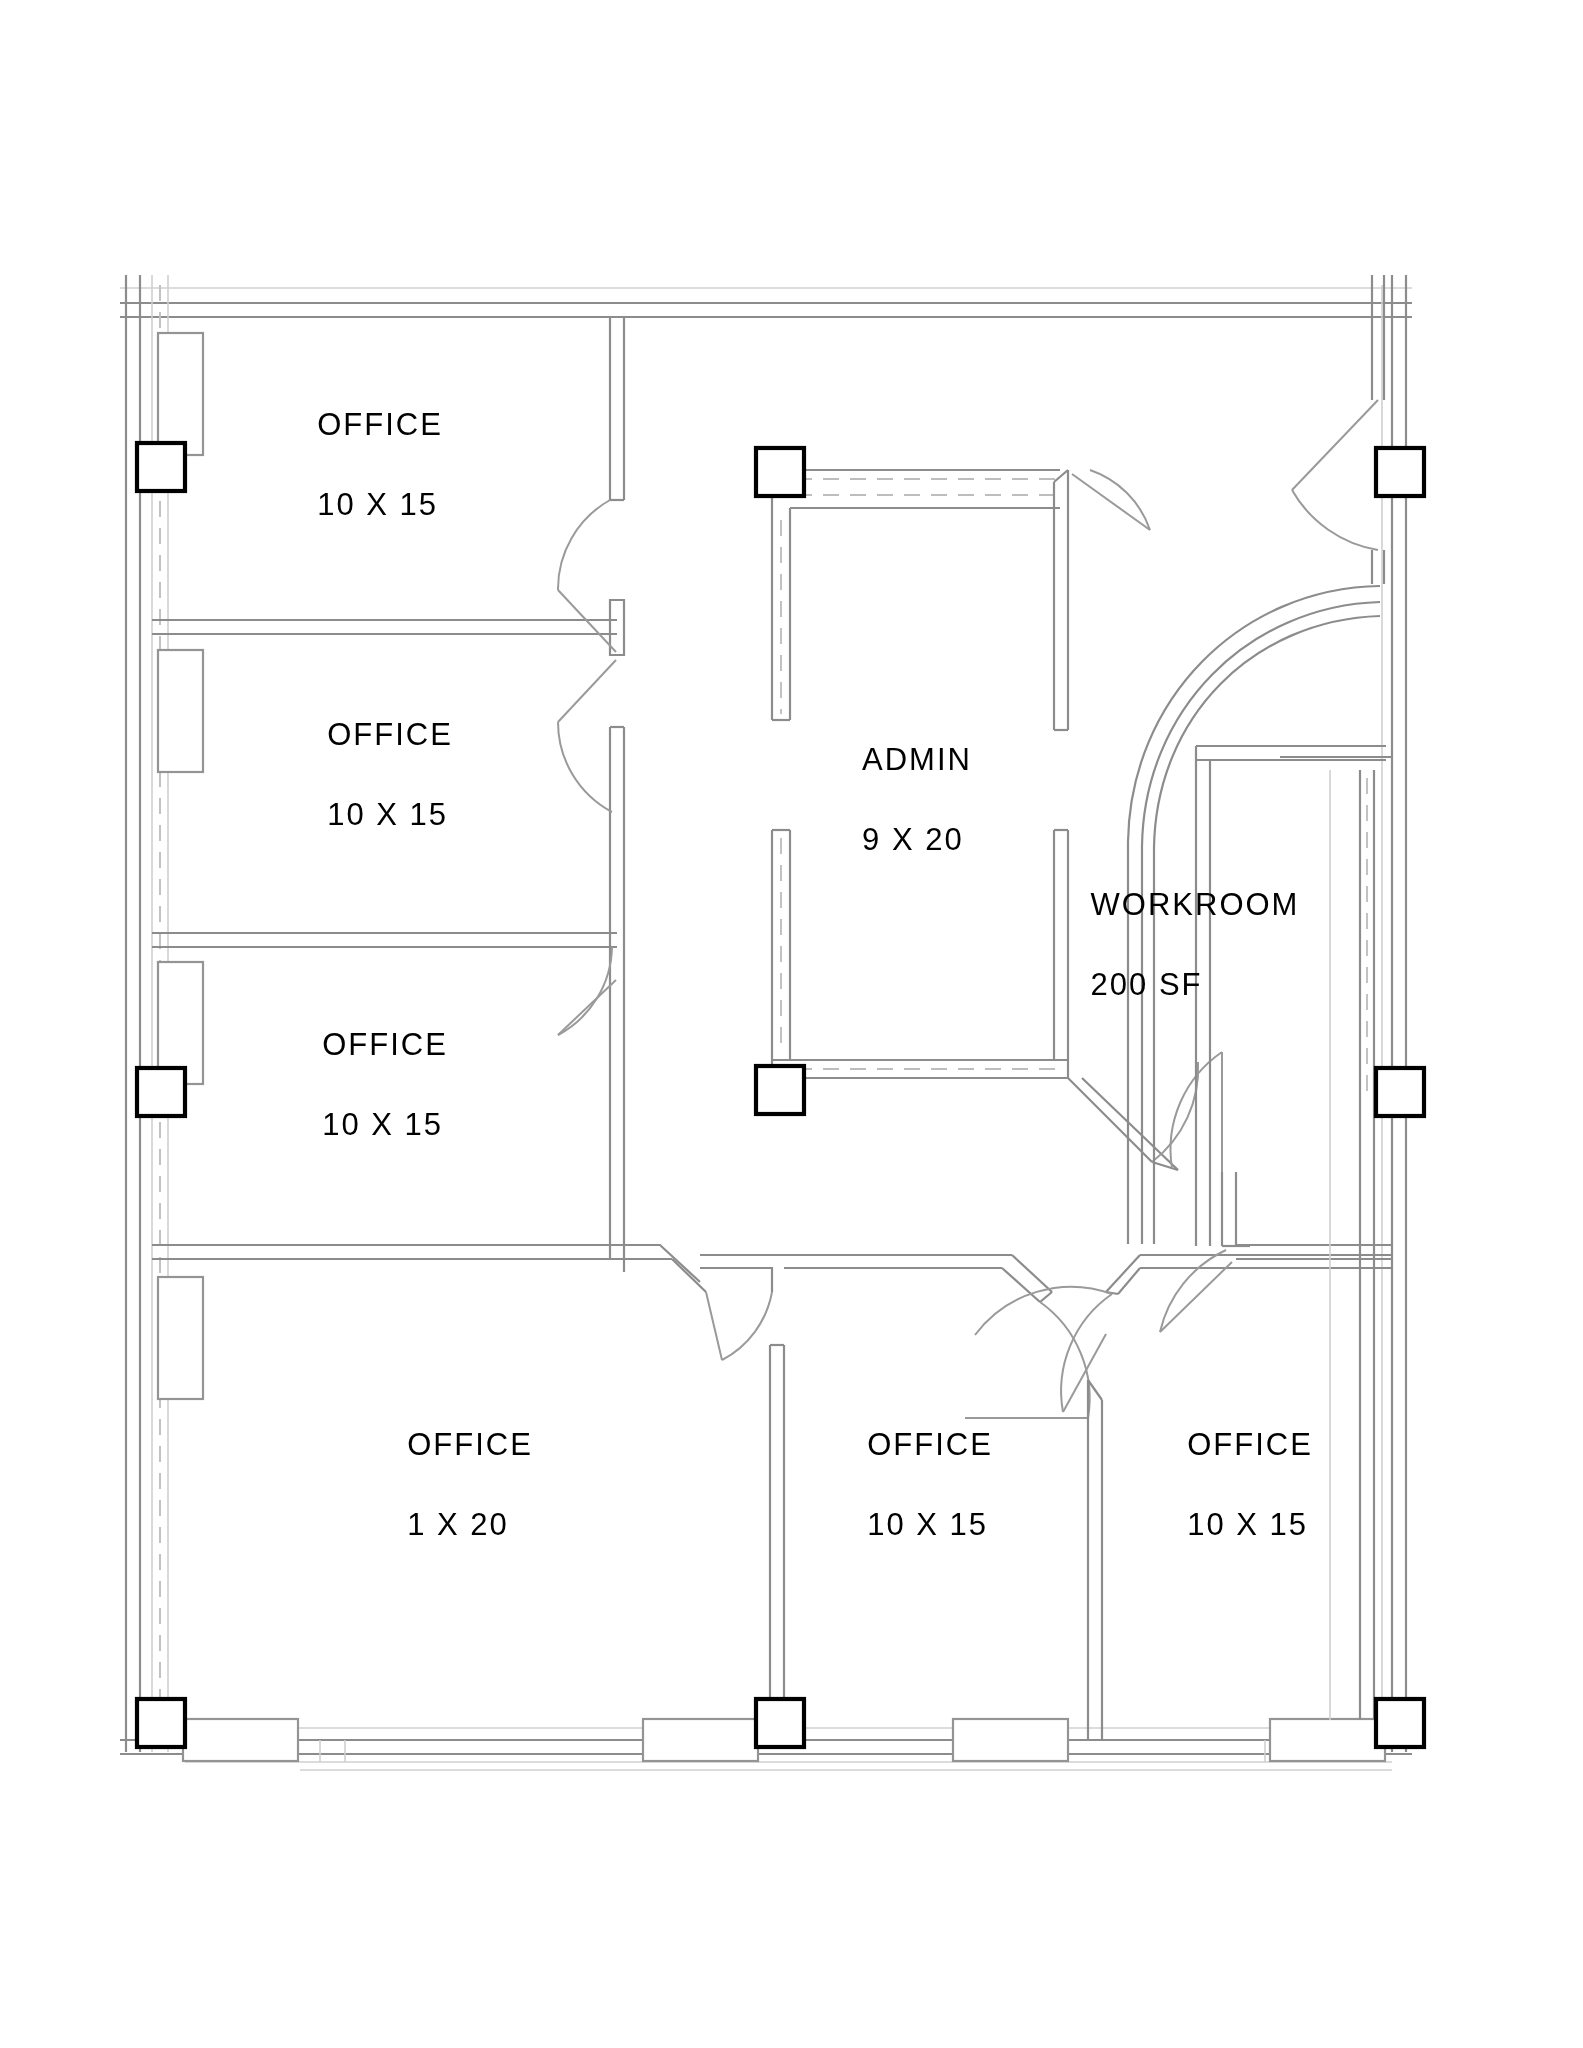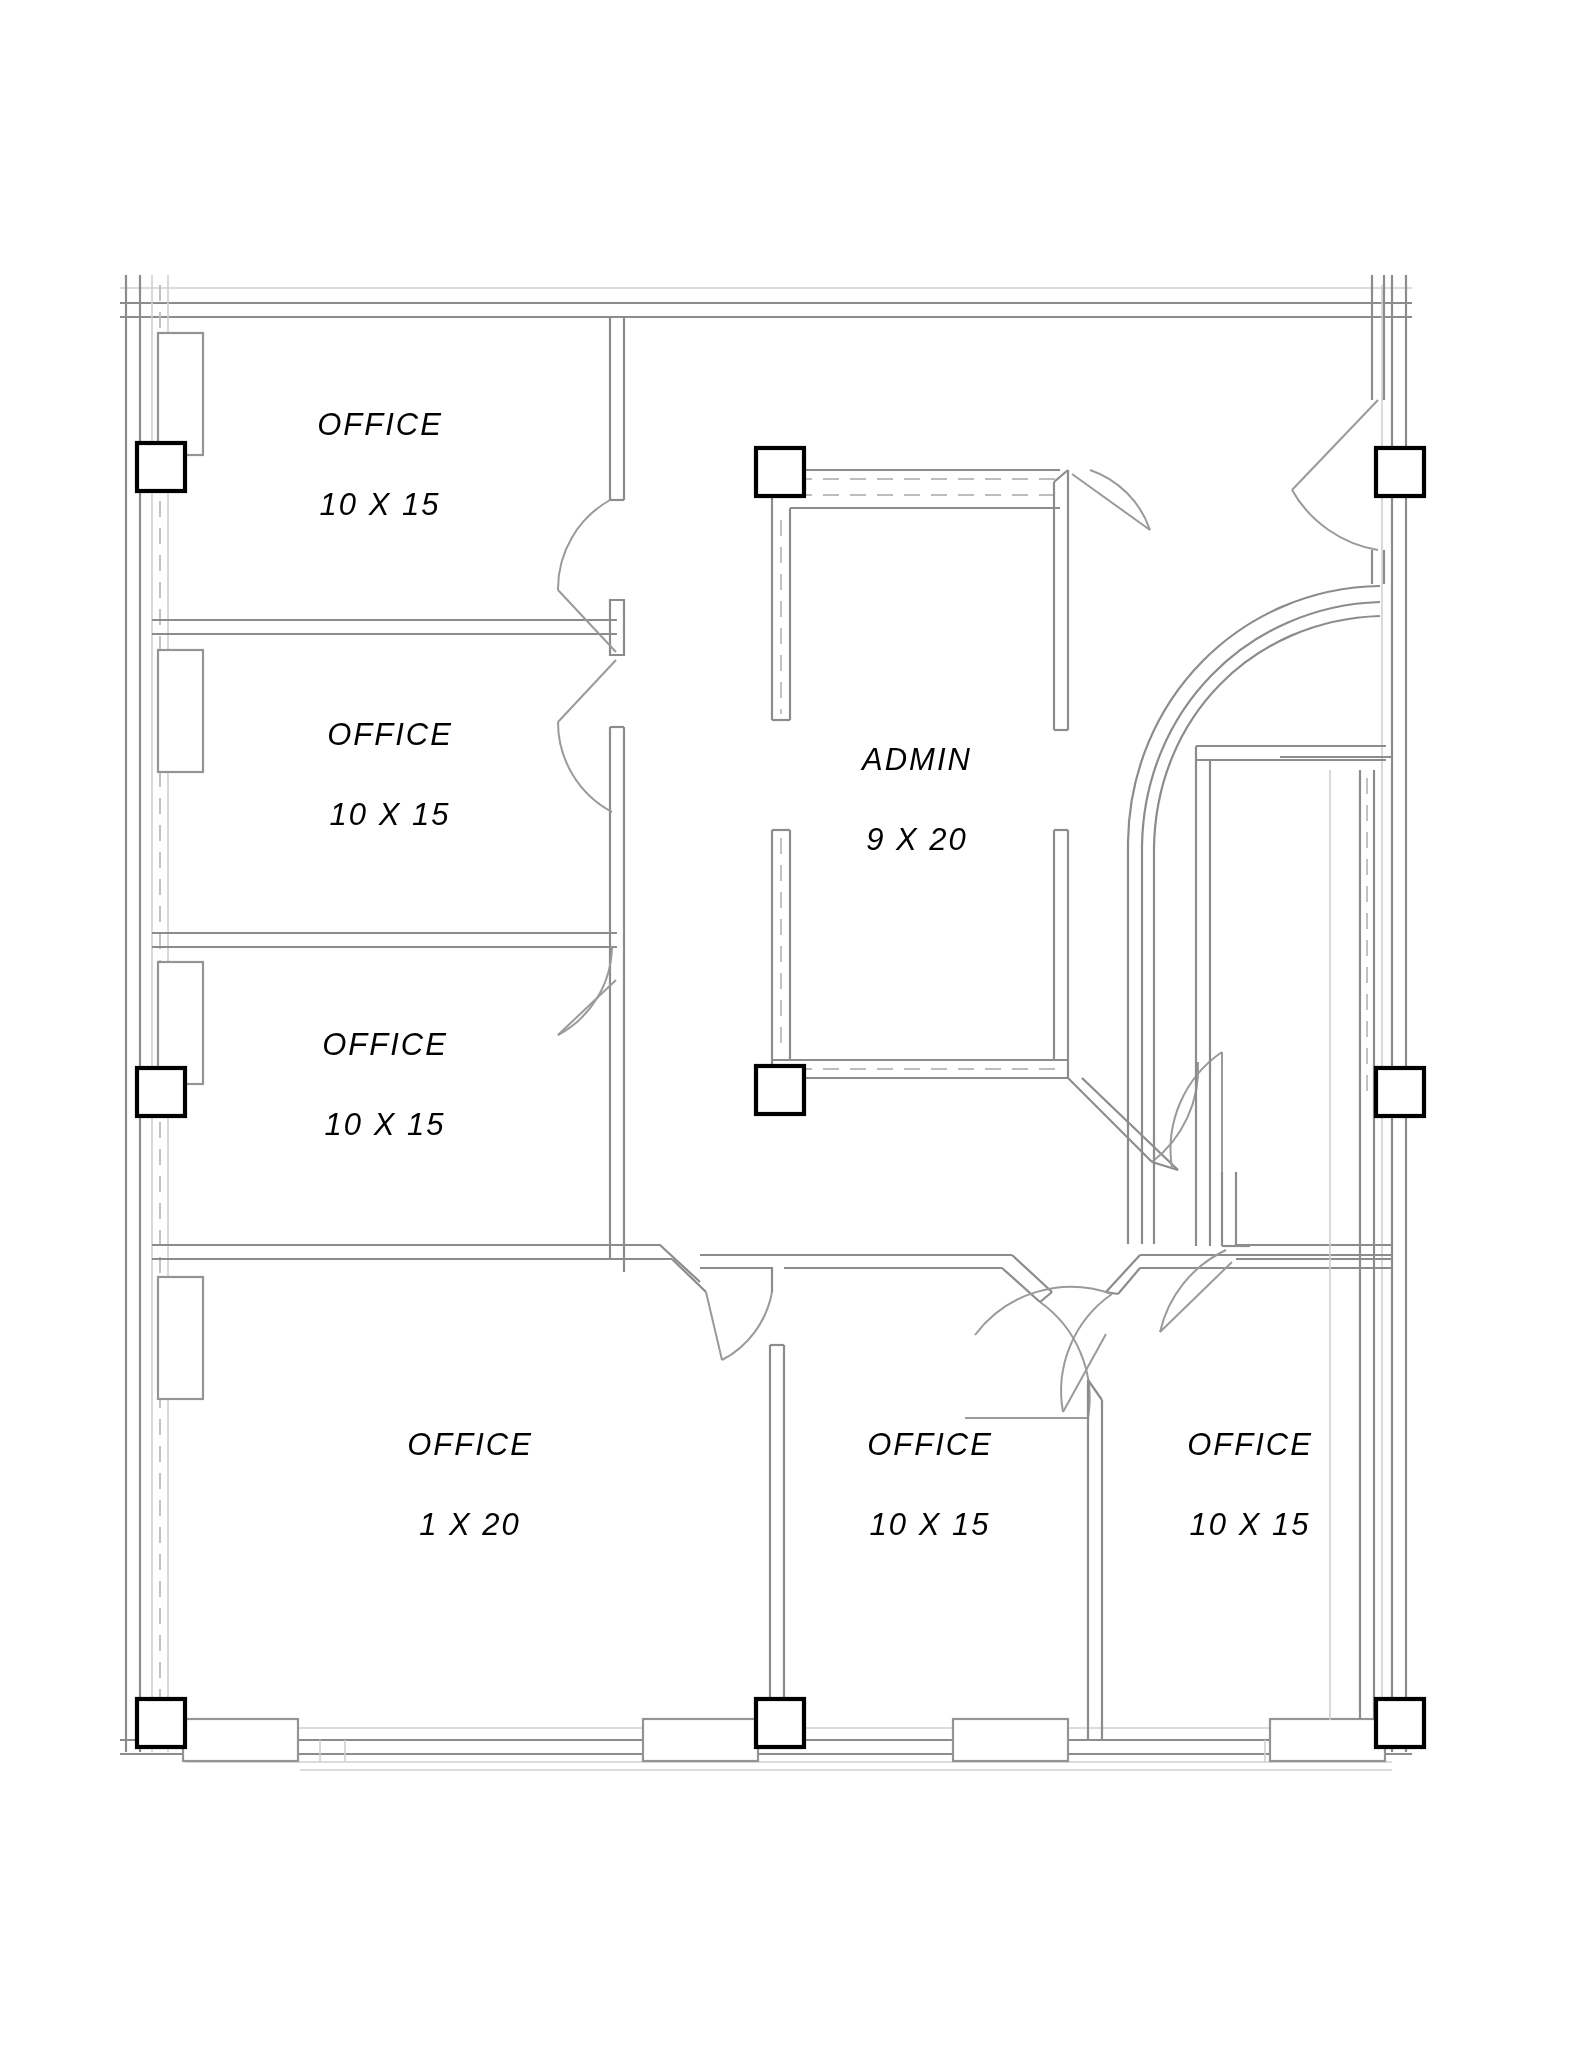--- a/index.html
+++ b/index.html
@@ -23,29 +23,28 @@
   #floorplan-svg {
     position: absolute;
     left: 0;
     top: 0;
     width: 1583px;
     height: 2048px;
     display: block;
   }
   .room-label {
     position: absolute;
-    text-align: center;
+    text-align: left;
     font-family: "Liberation Sans", sans-serif;
     color: #000000;
     line-height: 1.30;
     letter-spacing: 0.5px;
     white-space: nowrap;
     user-select: none;
     transform: translate(-50%, -50%);
-    font-style: italic;
   }
   .room-label .rl-name,
   .room-label .rl-dim {
     display: block;
     font-weight: 400;
   }
   .room-label .rl-name { letter-spacing: 2.0px; }
   .room-label .rl-dim  { letter-spacing: 2.0px; margin-top: 40px; }
   .sz-32 { font-size: 31px; }
 </style>
@@ -405,14 +404,18 @@
   <div class="room-label sz-32" style="left:1250px; top:1485px;">
     <span class="rl-name">OFFICE</span>
     <span class="rl-dim">10  X  15</span>
   </div>
 
   <div class="room-label sz-32" style="left:917px; top:800px;">
     <span class="rl-name">ADMIN</span>
     <span class="rl-dim">9  X  20</span>
   </div>
 
+  <div class="room-label sz-32" style="left:1195px; top:945px;">
+    <span class="rl-name">WORKROOM</span>
+    <span class="rl-dim">200  SF</span>
+  </div>
 
 </div>
 
 </body></html>

